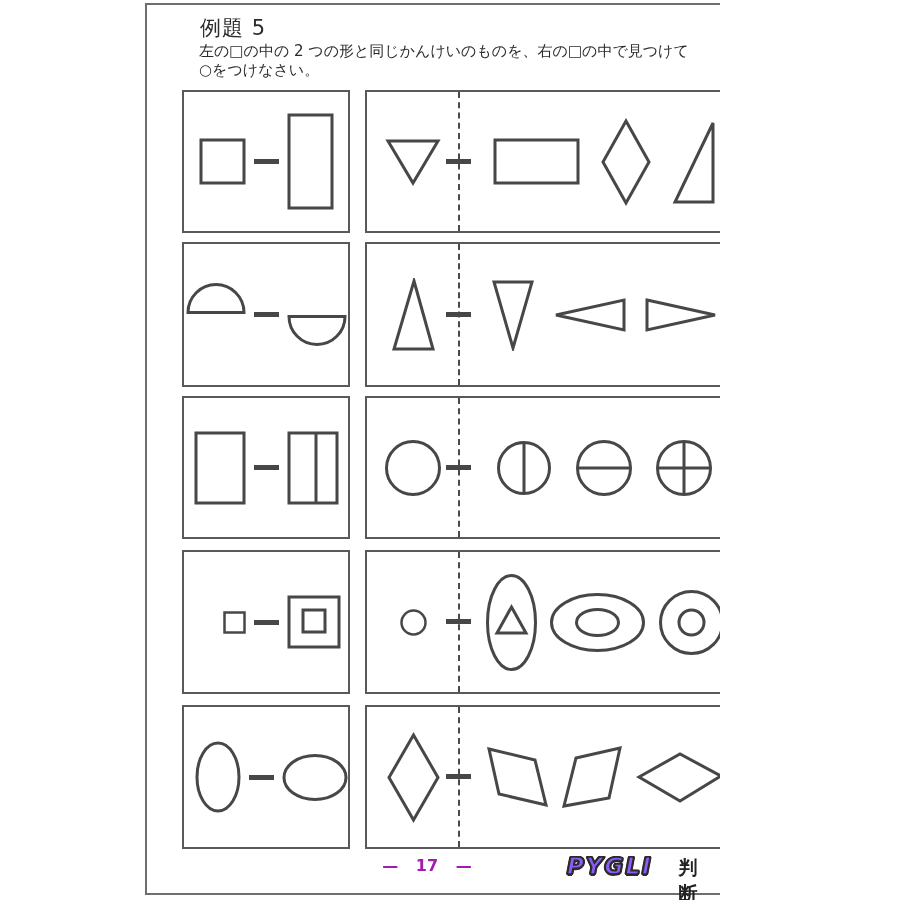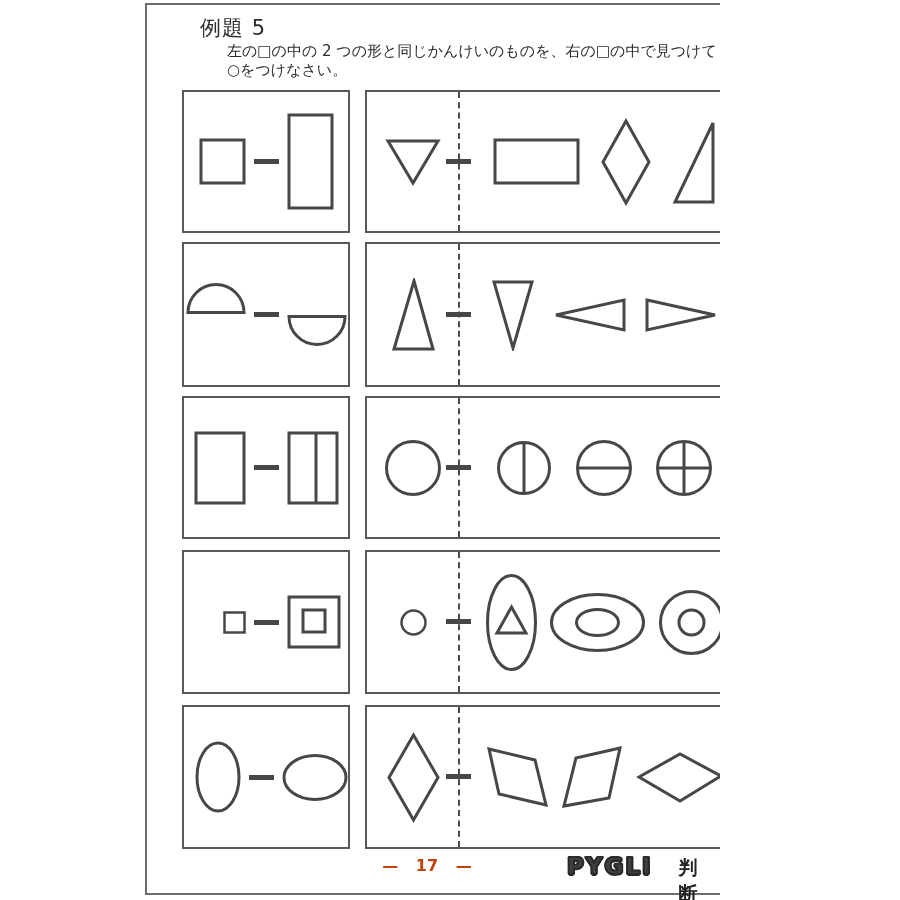--- a/index.html
+++ b/index.html
@@ -1,39 +1,39 @@
 <!DOCTYPE html>
 <html><head>
 <meta charset="utf-8">
 <style>
   html,body{margin:0;padding:0;background:#ffffff;}
   .canvas{position:relative;width:720px;height:900px;background:#ffffff;overflow:hidden;
           font-family:"DejaVu Sans","Liberation Sans",sans-serif;color:#2b2b2b;}
   .frame{position:absolute;left:145px;top:3px;width:608px;height:892px;
          border:2px solid #6e6e6e;background:#fff;box-sizing:border-box;}
   .title{position:absolute;left:53px;top:9px;font-size:21px;letter-spacing:1px;color:#2b2b2b;}
-  .instr{position:absolute;left:52px;top:37px;font-size:15px;line-height:19px;color:#2b2b2b;margin-left:28px;}
+  .instr{position:absolute;left:52px;top:37px;font-size:15px;line-height:19px;color:#2b2b2b;}
   .box{position:absolute;border:2px solid #595959;background:#fff;box-sizing:border-box;}
   .left-box{left:35px;width:168px;display:grid;grid-template-columns:1fr 25px 1fr;align-items:center;}
   .left-box .c1{justify-self:end;margin-right:8px;}
   .left-box .c2{justify-self:center;}
   .left-box .c3{justify-self:start;margin-left:8px;}
   .right-box{left:218px;width:375px;}
   .stem{position:absolute;left:0;top:0;width:92px;height:100%;
         display:flex;justify-content:center;align-items:center;}
   .dashline{position:absolute;left:91px;top:0;bottom:0;width:0;border-left:2px dashed #4a4a4a;}
   .stem-dash{position:absolute;left:79px;top:50%;margin-top:-3px;z-index:2;}
   .options{position:absolute;left:106px;right:2px;top:0;bottom:0;
            display:flex;justify-content:space-evenly;align-items:center;}
   .shape svg{display:block;}
   .dash-bar{width:25px;height:5px;background:#474747;}
   .pageno{position:absolute;left:215px;top:851px;width:130px;text-align:center;
-          font-size:16px;font-weight:bold;word-spacing:12px;color:#c2410c;}
+          font-size:16px;font-weight:bold;word-spacing:12px;color:#a21caf;}
   .logo-wrap{position:absolute;left:420px;top:848px;display:flex;align-items:baseline;gap:26px;}
-  .logo{font-size:23px;font-weight:800;letter-spacing:2px;color:#404040;
+  .logo{font-size:23px;font-weight:800;font-style:italic;letter-spacing:2px;color:#8b5cf6;
         -webkit-text-stroke:1.4px #2b2b2b;
         text-shadow:1.5px 0 #2b2b2b,-1.5px 0 #2b2b2b,0 1.5px #2b2b2b,0 -1.5px #2b2b2b,
                     1px 1px #2b2b2b,-1px -1px #2b2b2b,1px -1px #2b2b2b,-1px 1px #2b2b2b;}
   .logo-kanji{font-size:19px;font-weight:700;letter-spacing:10px;color:#222;}
 </style>
 </head>
 <body>
 
 <div class="canvas">
   <div class="frame">

